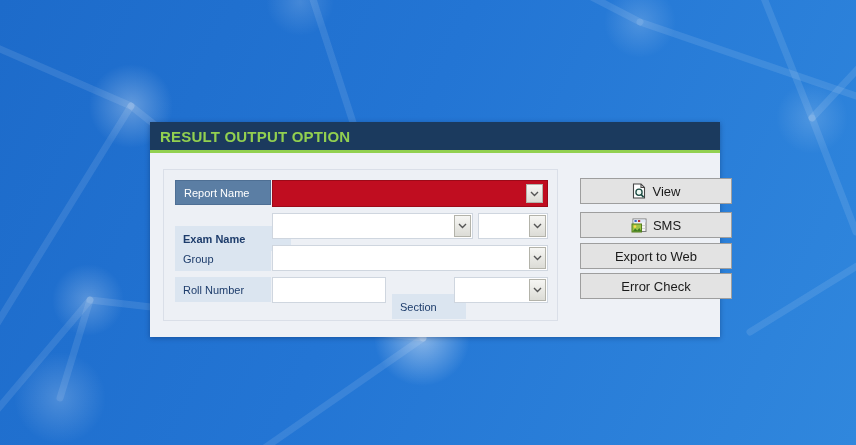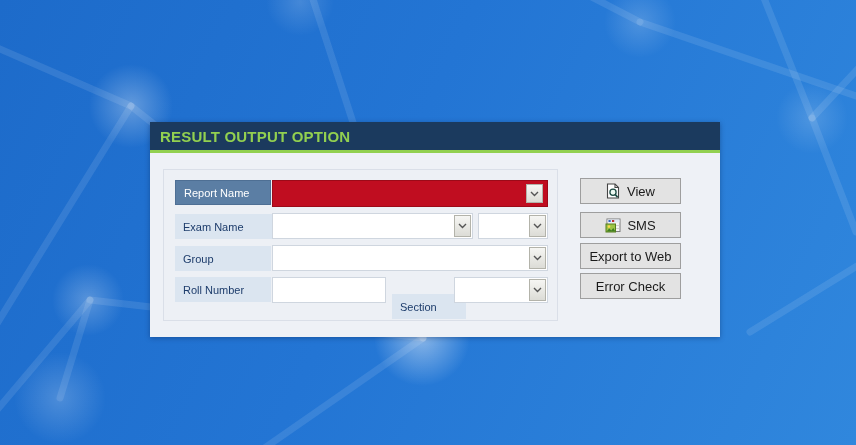--- a/index.html
+++ b/index.html
@@ -34,21 +34,21 @@
     box-sizing:border-box;cursor:pointer;}
   .combo-value{display:block;padding:4px 22px 0 6px;font-size:13px;overflow:hidden;height:20px;}
   .combo-red{background:#c00d20;border:1px solid #9c0a18;height:27px;}
   .combo-red .combo-value{color:#ffffff;}
   .combo-arrow{position:absolute;top:1px;bottom:1px;right:1px;width:17px;
     background:linear-gradient(#f6f6f3,#dcdcd6);border:1px solid #b3b3aa;
     display:flex;align-items:center;justify-content:center;box-sizing:border-box;cursor:pointer;}
   .combo-red .combo-arrow{top:3px;bottom:3px;right:4px;}
   .text-input{position:absolute;height:26px;border:1px solid #cfd6df;background:#fff;
     box-sizing:border-box;padding:0 6px;font-size:13px;font-family:"Liberation Sans",sans-serif;}
-  .btn{position:absolute;left:430px;width:101px;height:26px;
+  .btn{position:absolute;left:430px;width:152px;height:26px;
     background:#e3e3e3;border:1px solid #9e9e9e;box-sizing:border-box;
     display:flex;align-items:center;justify-content:center;gap:6px;
     font-size:13px;color:#1a1a1a;cursor:pointer;}
   .btn-view{top:56px;}
   .btn-sms{top:90px;}
   .btn-export{top:121px;}
   .btn-error{top:151px;}
   .icon{display:inline-flex;align-items:center;}
 </style>
 </head>
@@ -89,21 +89,21 @@
       <span class="combo-value"></span>
       <span class="combo-arrow">
         <span class="icon">
           <svg width="9" height="6" viewBox="0 0 9 6">
               <path d="M1 1 L4.5 4.5 L8 1" fill="none" stroke="#555" stroke-width="1.4"></path>
             </svg>
         </span>
       </span>
     </div>
 
-    <div class="row-label label-normal" style="left:25px;top:92px;width:116px;">Exam Name</div>
+    <div class="row-label label-normal" style="left:25px;top:104px;width:116px;font-weight:bold;">Exam Name</div>
     <div class="combo" style="left:122px;top:91px;width:201px;">
       <span class="combo-value"></span>
       <span class="combo-arrow">
         <span class="icon">
           <svg width="9" height="6" viewBox="0 0 9 6">
               <path d="M1 1 L4.5 4.5 L8 1" fill="none" stroke="#555" stroke-width="1.4"></path>
             </svg>
         </span>
       </span>
     </div>

